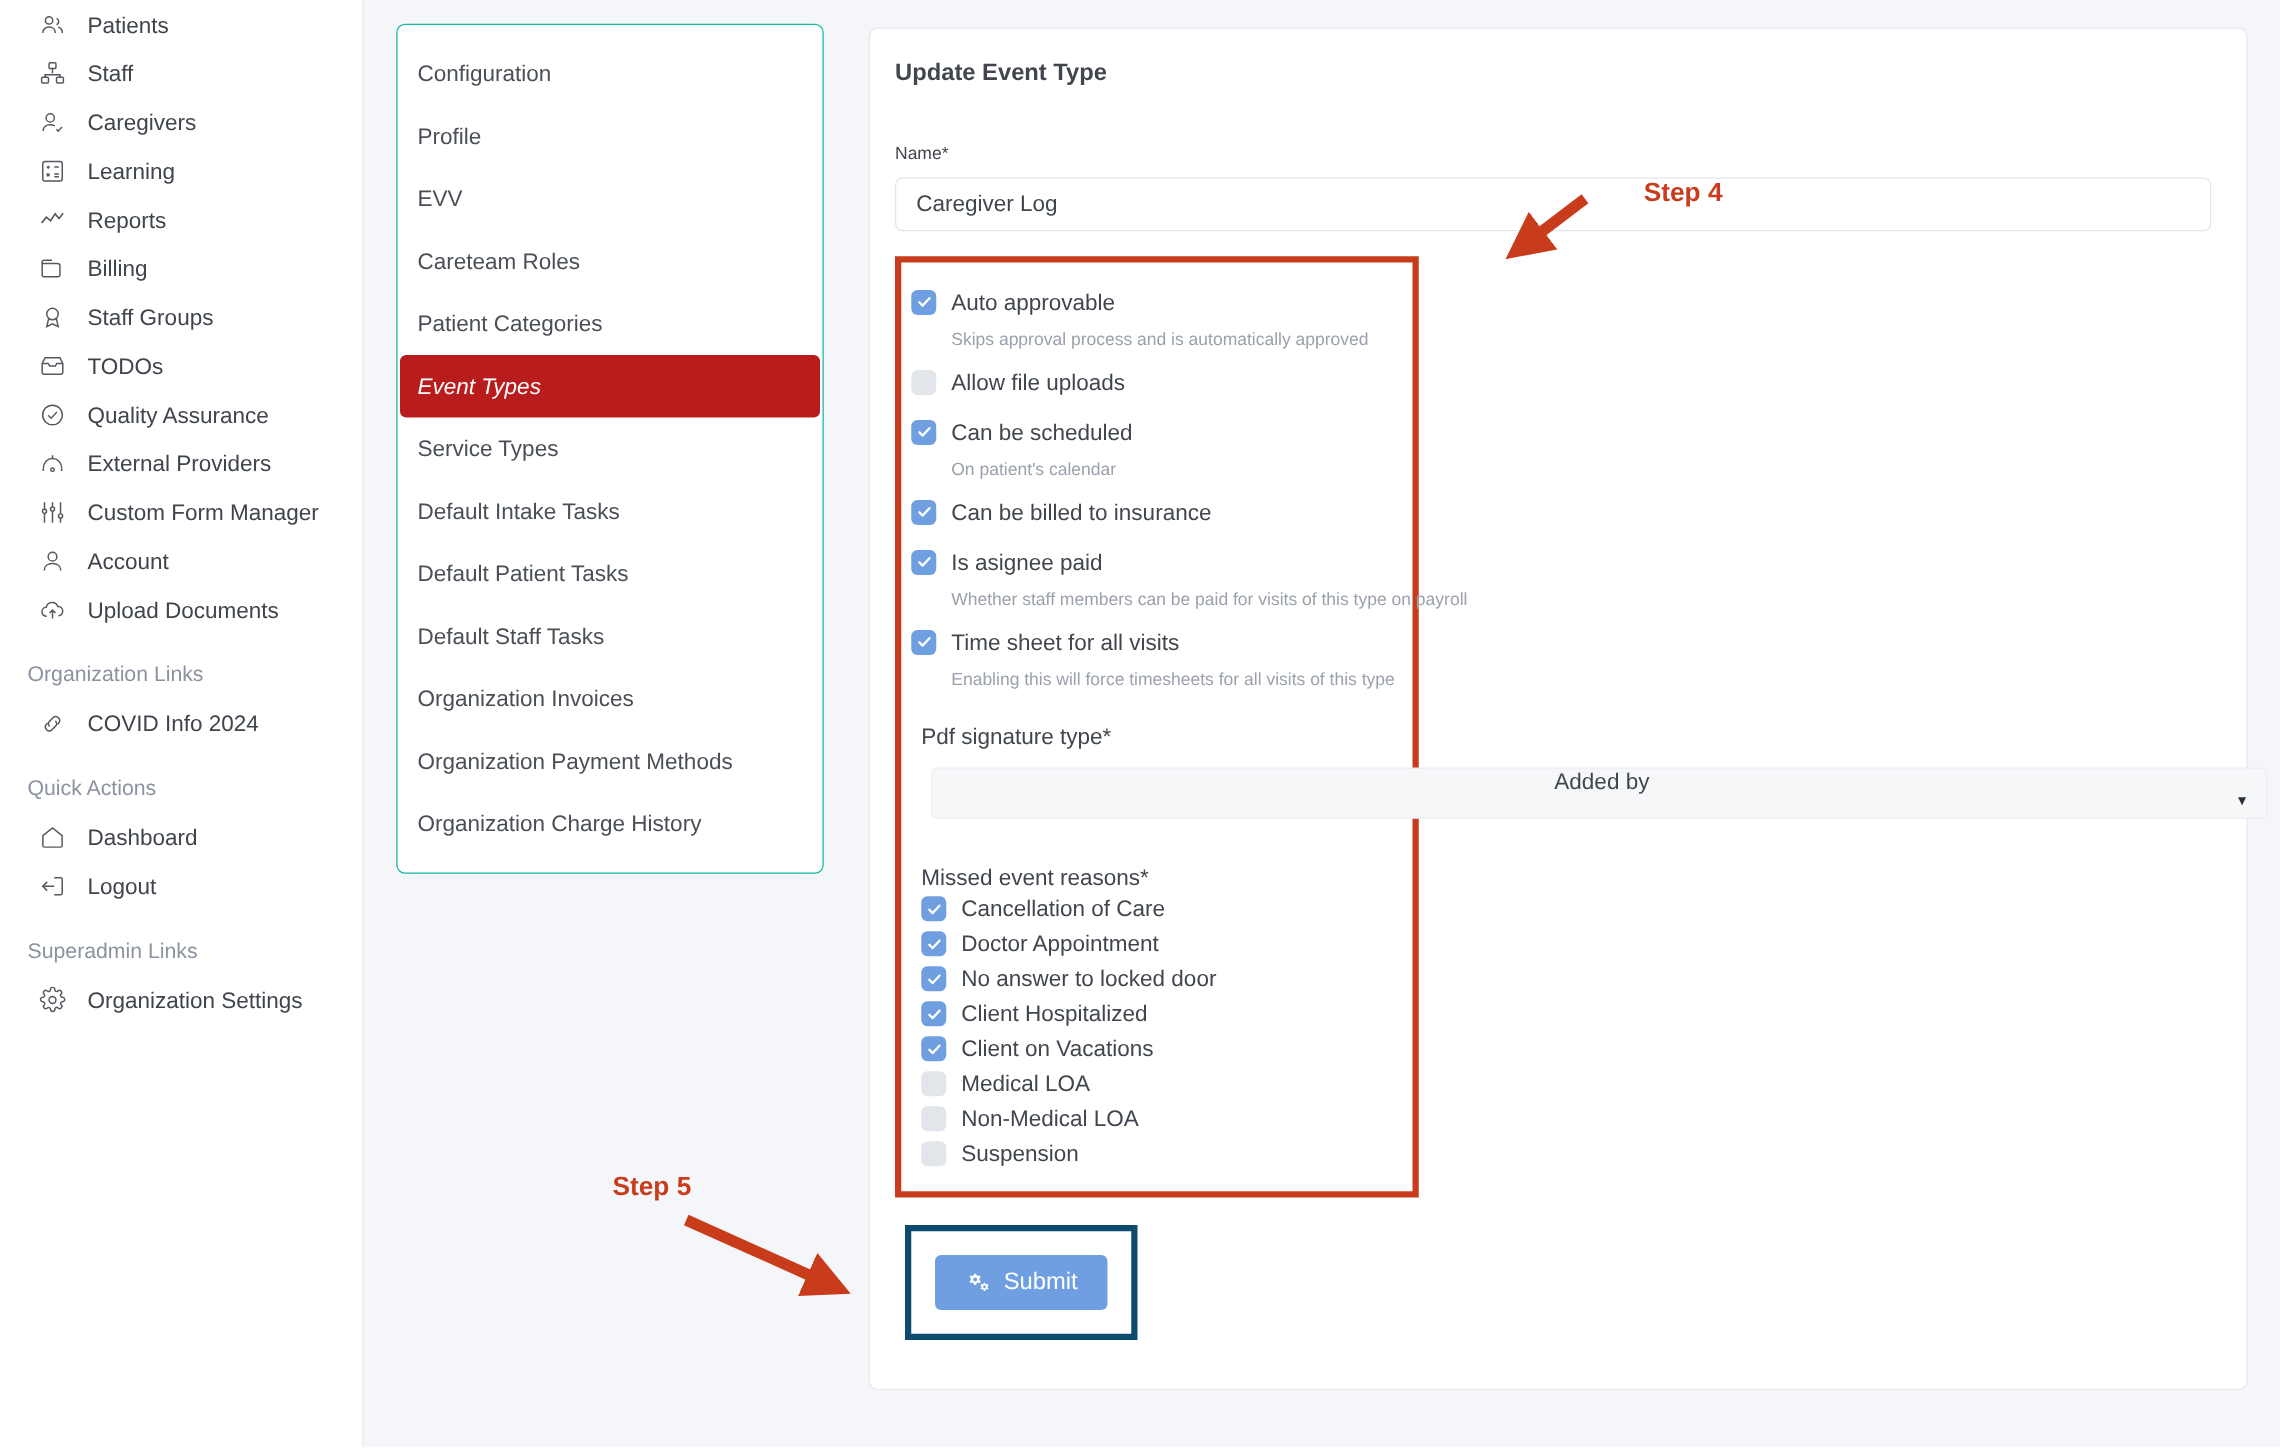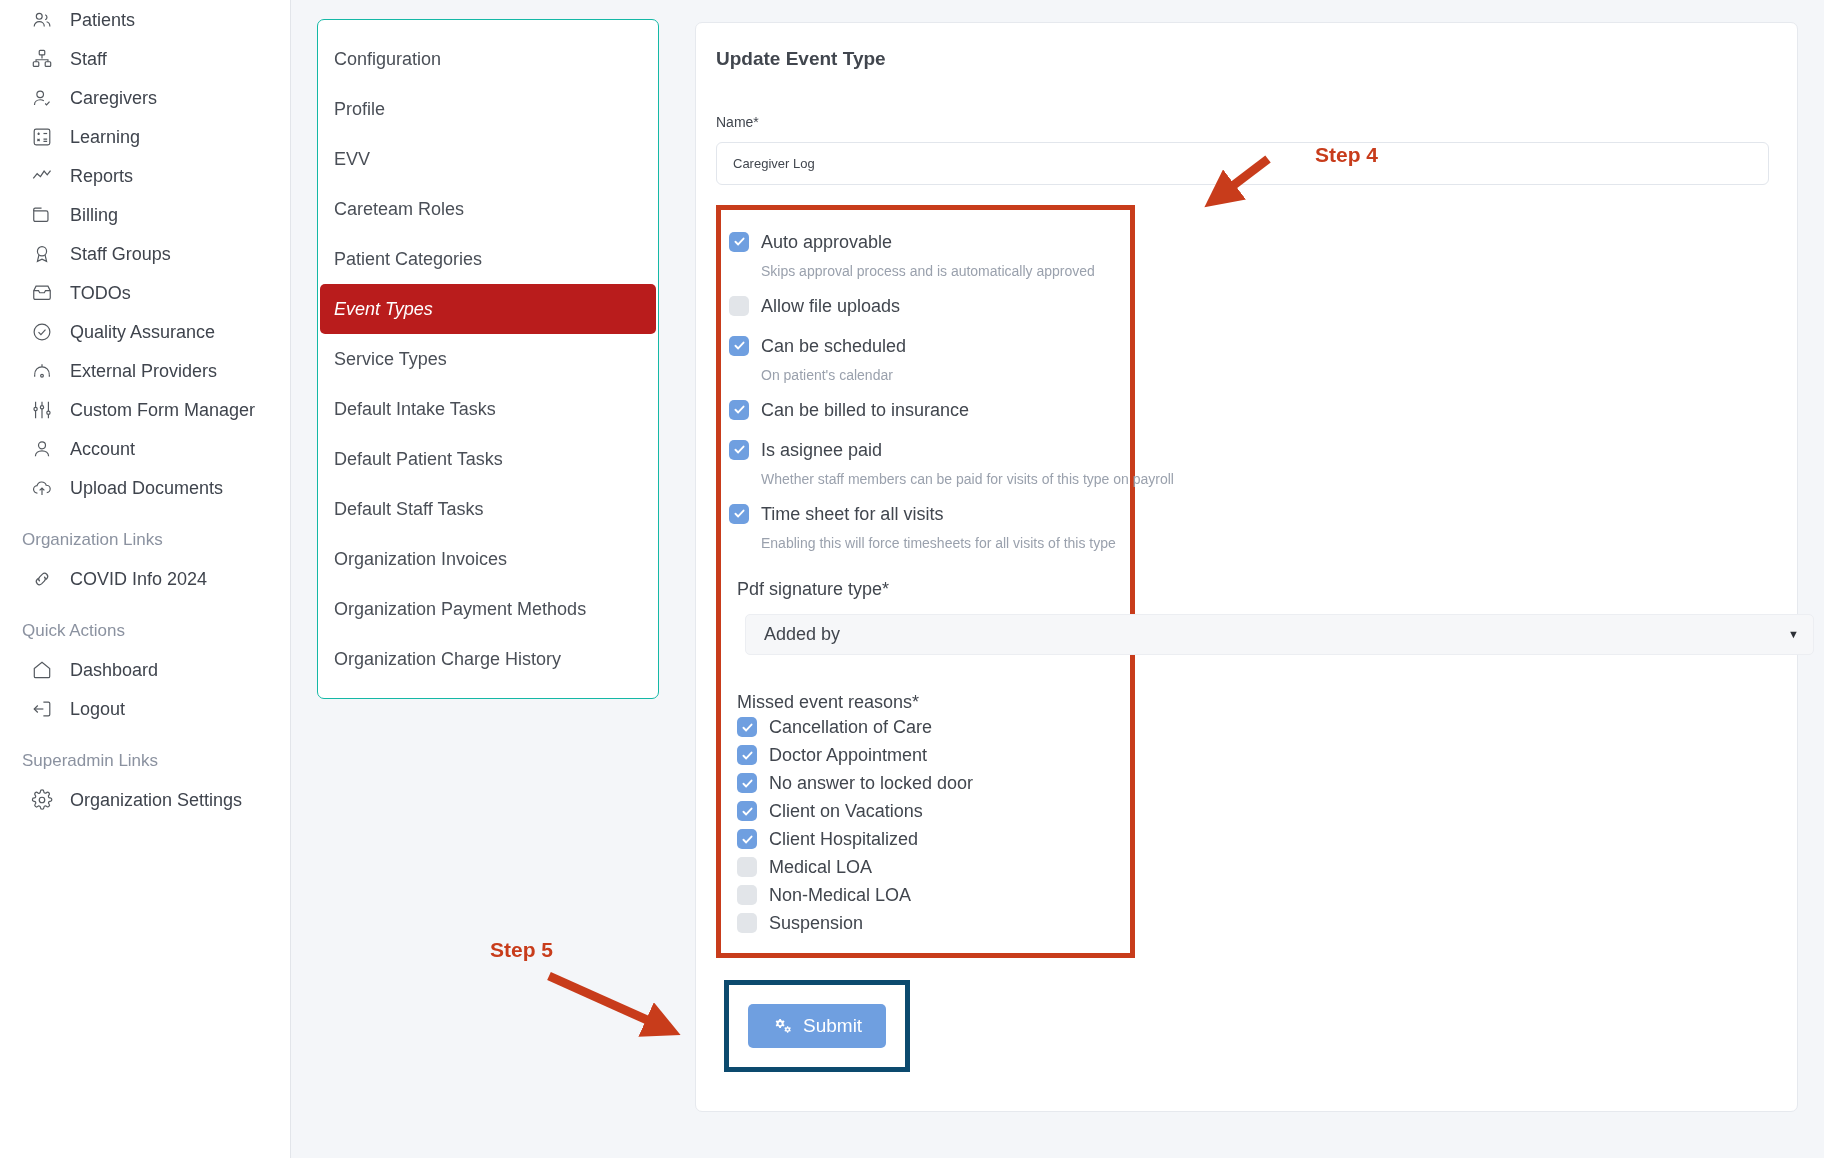--- a/index.html
+++ b/index.html
@@ -132,21 +132,21 @@
     margin-bottom: 12px;
   }
 
   .text-input {
     display: block;
     width: 100%;
     height: 43px;
     border: 1px solid #e2e6ec;
     border-radius: 6px;
     padding: 0 16px;
-    font-size: 13px;
+    font-size: 18px;
     color: #41464e;
     font-family: "Liberation Sans", sans-serif;
     background: #ffffff;
     outline: none;
   }
 
   
   .options-group {
     position: relative;
     border: 5px solid #c83c1b;
@@ -579,21 +579,21 @@
             <svg width="13" height="13" viewBox="0 0 24 24" fill="none" stroke="#ffffff" stroke-width="3.4" stroke-linecap="round" stroke-linejoin="round">
                 <path d="M4.5 12.5l5 5 10-11"></path>
               </svg>
           </span>
           <span class="cb-label">Time sheet for all visits</span>
         </div>
         <div class="cb-hint">Enabling this will force timesheets for all visits of this type</div>
 
         <div class="group-label">Pdf signature type*</div>
         <div class="select-wrap" style="position:relative;height:56px;margin-top:14px;">
-          <div class="select-box" style="left:8px;top:0;width:1069px;">
+          <div class="select-box" style="left:8px;top:0;width:1069px;flex-direction:column;">
             <span>Added by</span>
             <span class="select-caret">▼</span>
           </div>
         </div>
 
         <div class="group-label" style="margin-top:22px;">Missed event reasons*</div>
 
         <div class="reason-list">
 
           <div class="reason-row">
@@ -622,30 +622,30 @@
             </span>
             <span class="cb-label">No answer to locked door</span>
           </div>
 
           <div class="reason-row">
             <span class="cbox checked">
               <svg width="13" height="13" viewBox="0 0 24 24" fill="none" stroke="#ffffff" stroke-width="3.4" stroke-linecap="round" stroke-linejoin="round">
                   <path d="M4.5 12.5l5 5 10-11"></path>
                 </svg>
             </span>
-            <span class="cb-label">Client on Vacations</span>
+            <span class="cb-label">Client Hospitalized</span>
           </div>
 
           <div class="reason-row">
             <span class="cbox checked">
               <svg width="13" height="13" viewBox="0 0 24 24" fill="none" stroke="#ffffff" stroke-width="3.4" stroke-linecap="round" stroke-linejoin="round">
                   <path d="M4.5 12.5l5 5 10-11"></path>
                 </svg>
             </span>
-            <span class="cb-label">Client Hospitalized</span>
+            <span class="cb-label">Client on Vacations</span>
           </div>
 
           <div class="reason-row">
             <span class="cbox"></span>
             <span class="cb-label">Medical LOA</span>
           </div>
 
           <div class="reason-row">
             <span class="cbox"></span>
             <span class="cb-label">Non-Medical LOA</span>

